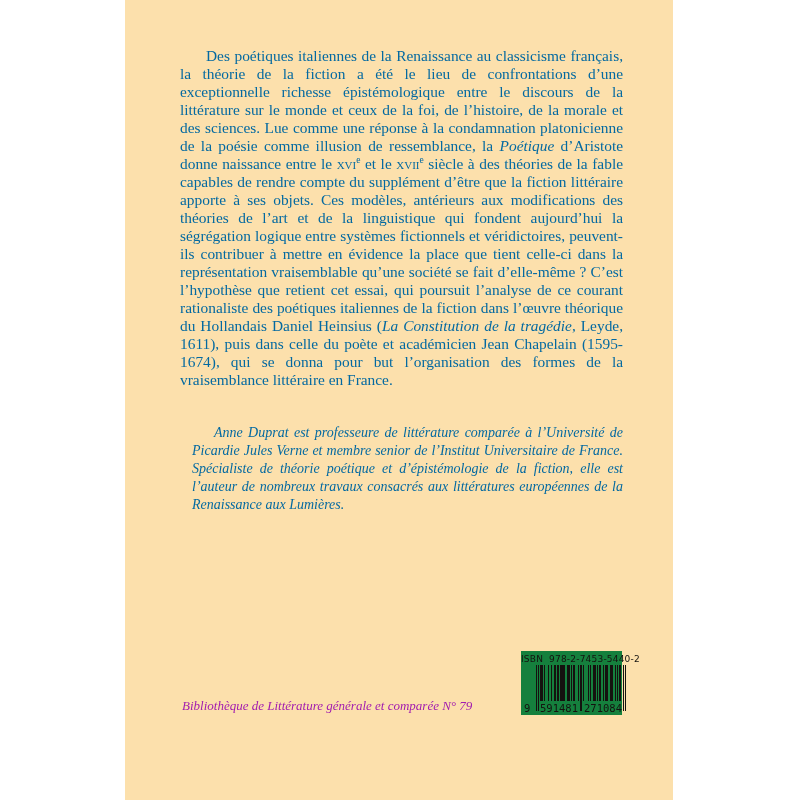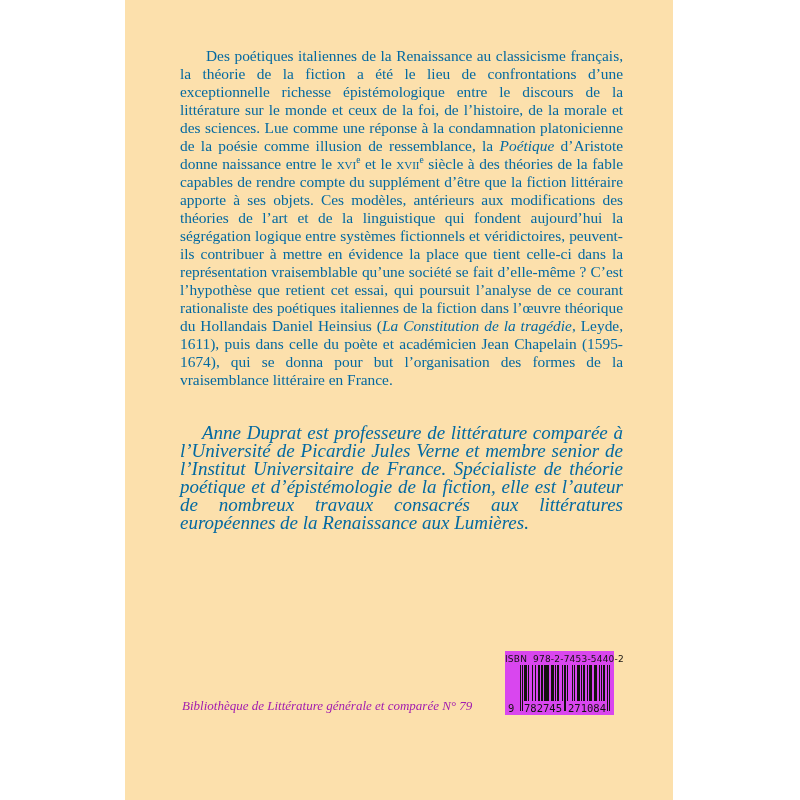--- a/index.html
+++ b/index.html
@@ -15,36 +15,36 @@
   .textcol{
     position:absolute;left:55px;top:47px;width:443px;
     color:#0369a1;
   }
   p.main{
     margin:0;
     font-size:15.4px;line-height:18px;
     text-align:justify;text-indent:26px;
   }
   p.bio{
-    margin:35px 0 0 0;
-    font-size:19px;line-height:18px;
+    margin:35px 0 0 12px;
+    font-size:14px;line-height:18px;
     font-style:italic;
     text-align:justify;text-indent:22px;
   }
   .it{font-style:italic;}
   .sc{font-variant:small-caps;}
   .sup{vertical-align:super;font-size:62%;line-height:0;}
   .series{
     position:absolute;left:57px;top:698px;
     font-style:italic;font-size:13px;color:#a21caf;
     white-space:nowrap;
   }
   .patch{
-    position:absolute;left:380px;top:651px;width:109px;height:64px;
-    background:#d946ef;
+    position:absolute;left:396px;top:651px;width:101px;height:64px;
+    background:#15803d;
   }
   .isbn-line{
     position:absolute;top:3px;left:0;right:0;text-align:center;
     font-family:"DejaVu Sans", sans-serif;
     font-size:9px;letter-spacing:0.2px;color:#14120f;
     white-space:nowrap;
   }
   .isbn-line .gap{display:inline-block;width:6px;}
   .bars{
     position:absolute;left:15px;top:14px;width:90px;height:46px;
@@ -100,17 +100,17 @@
         <rect x="71" y="0" width="1" height="36" fill="#14120f"></rect>
         <rect x="73" y="0" width="3" height="36" fill="#14120f"></rect>
         <rect x="78" y="0" width="3" height="36" fill="#14120f"></rect>
         <rect x="83" y="0" width="1" height="36" fill="#14120f"></rect>
         <rect x="85" y="0" width="2" height="36" fill="#14120f"></rect>
         <rect x="88" y="0" width="2" height="36" fill="#14120f"></rect>
         <rect x="92" y="0" width="1" height="46" fill="#14120f"></rect>
         <rect x="94" y="0" width="1" height="46" fill="#14120f"></rect>
       </svg>
     <span class="ean-digit ean-first">9</span>
-    <span class="ean-digit ean-g1">782745</span>
+    <span class="ean-digit ean-g1">591481</span>
     <span class="ean-digit ean-g2">271084</span>
   </div>
 
 </div>
 
 </body></html>

